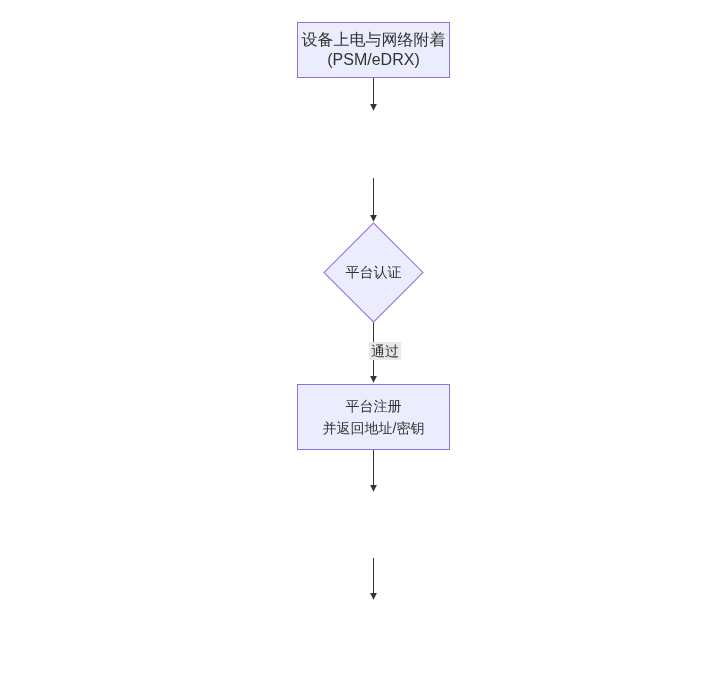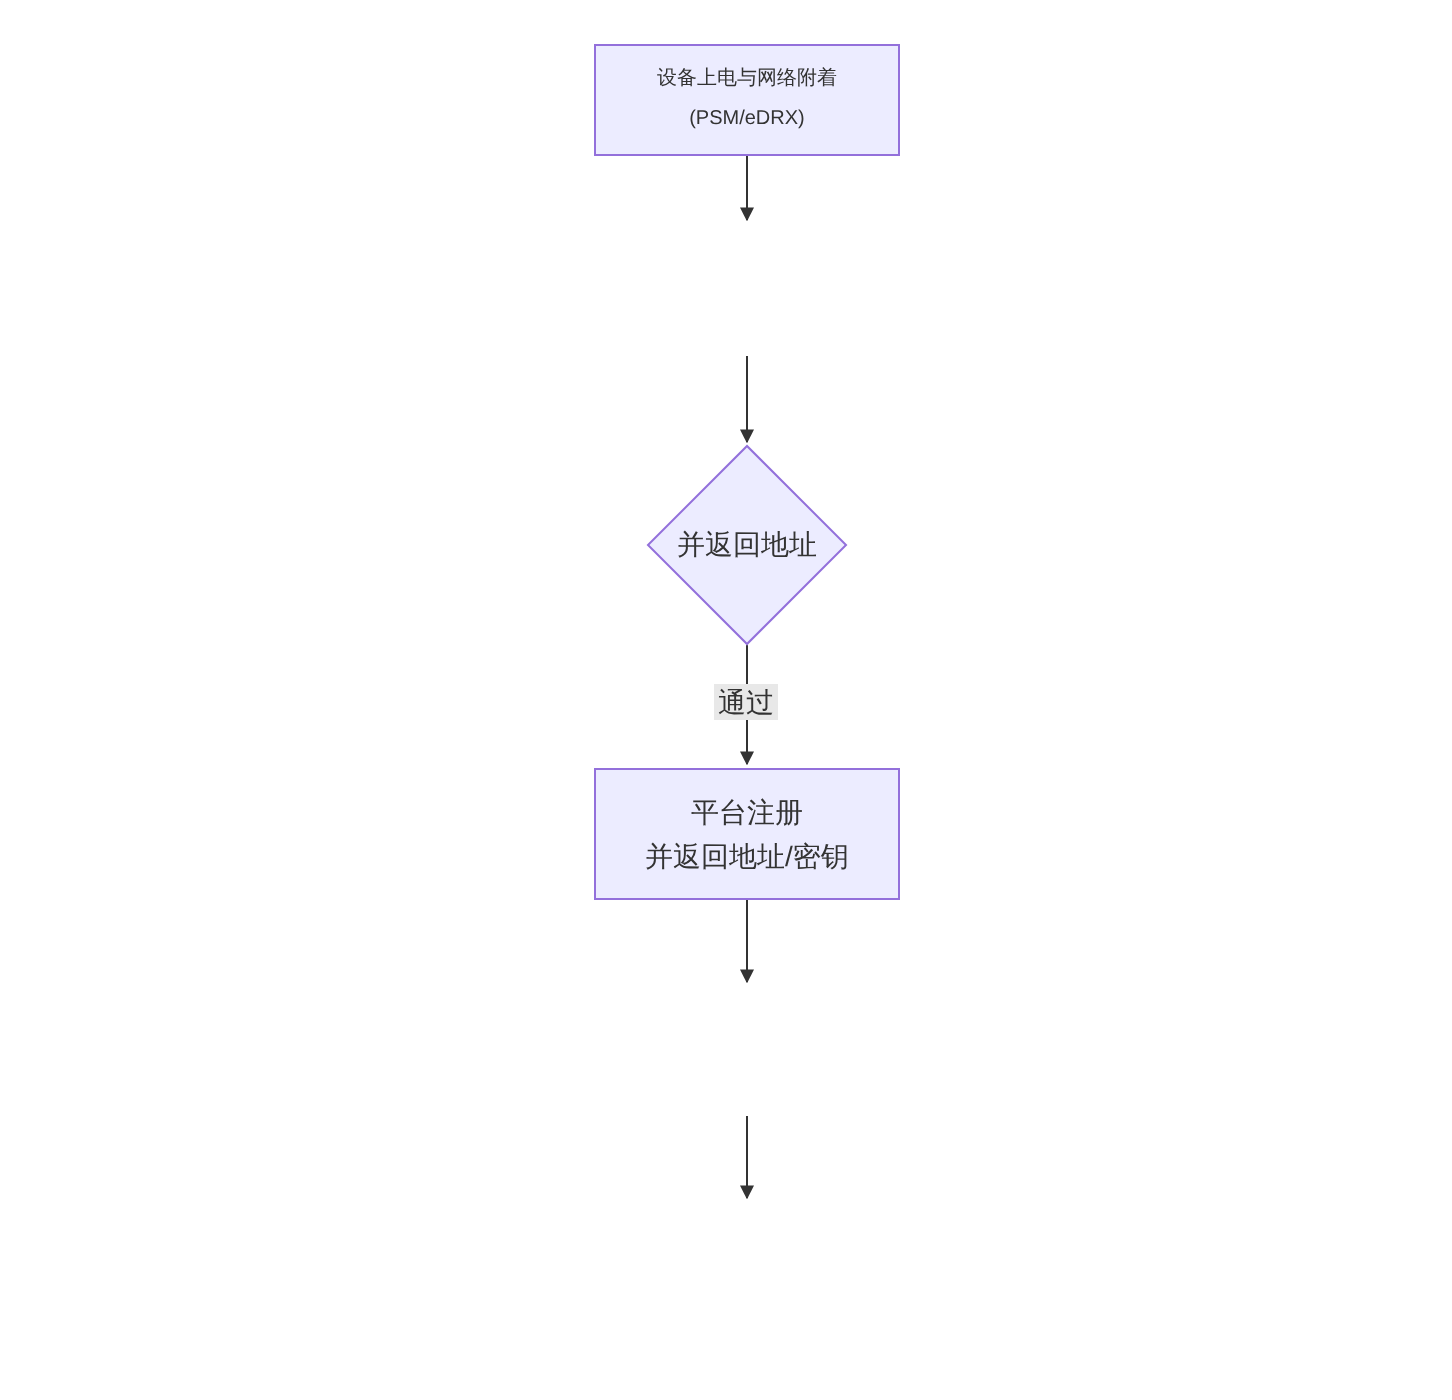--- a/index.html
+++ b/index.html
@@ -41,21 +41,21 @@
     display:flex;
     align-items:center;
     justify-content:center;
     text-align:center;
     font-size:14px;
     line-height:22px;
     color:var(--text);
     white-space:pre-line;
   }
   .node.small{
-    font-size:10px;
+    font-size:16px;
     line-height:20px;
   }
   .diamond-shape{
     position:absolute;
     box-sizing:border-box;
     background:var(--node-fill);
     border:1px solid var(--node-border);
     transform:rotate(45deg);
   }
   .diamond-label{
@@ -70,20 +70,21 @@
   }
   .edge-label{
     position:absolute;
     transform:translateX(-50%);
     background:var(--edge-label-bg);
     color:var(--text);
     font-size:14px;
     line-height:18px;
     padding:0 2px;
     white-space:nowrap;
+    margin-left:12px;
   }
 </style>
 </head>
 <body>
 
 <div id="canvas">
 
   <svg id="edges" width="726" height="700" viewBox="0 0 726 700" aria-hidden="true">
     <defs>
       <marker id="arrowhead" viewBox="0 0 10 10" refX="9" refY="5" markerWidth="7" markerHeight="7" orient="auto-start-reverse">
@@ -95,21 +96,21 @@
     <line class="edge" x1="373.5" y1="322" x2="373.5" y2="382" marker-end="url(#arrowhead)"></line>
     <line class="edge" x1="373.5" y1="450" x2="373.5" y2="491" marker-end="url(#arrowhead)"></line>
     <line class="edge" x1="373.5" y1="558" x2="373.5" y2="599" marker-end="url(#arrowhead)"></line>
   </svg>
 
   <div class="node small" style="left:297px;top:22px;width:153px;height:56px">设备上电与网络附着
 (PSM/eDRX)</div>
 
 
   <div class="diamond-shape" style="left:338px;top:237px;width:71px;height:71px"></div>
-  <div class="diamond-label" style="left:323px;top:237px;width:101px;height:71px">并返回地址</div>
+  <div class="diamond-label" style="left:323px;top:237px;width:101px;height:71px">平台认证</div>
 
   <div class="edge-label" style="left:373px;top:342px">通过</div>
 
   <div class="node" style="left:297px;top:384px;width:153px;height:66px">平台注册
 并返回地址/密钥</div>
 
 
 
 </div>
 

